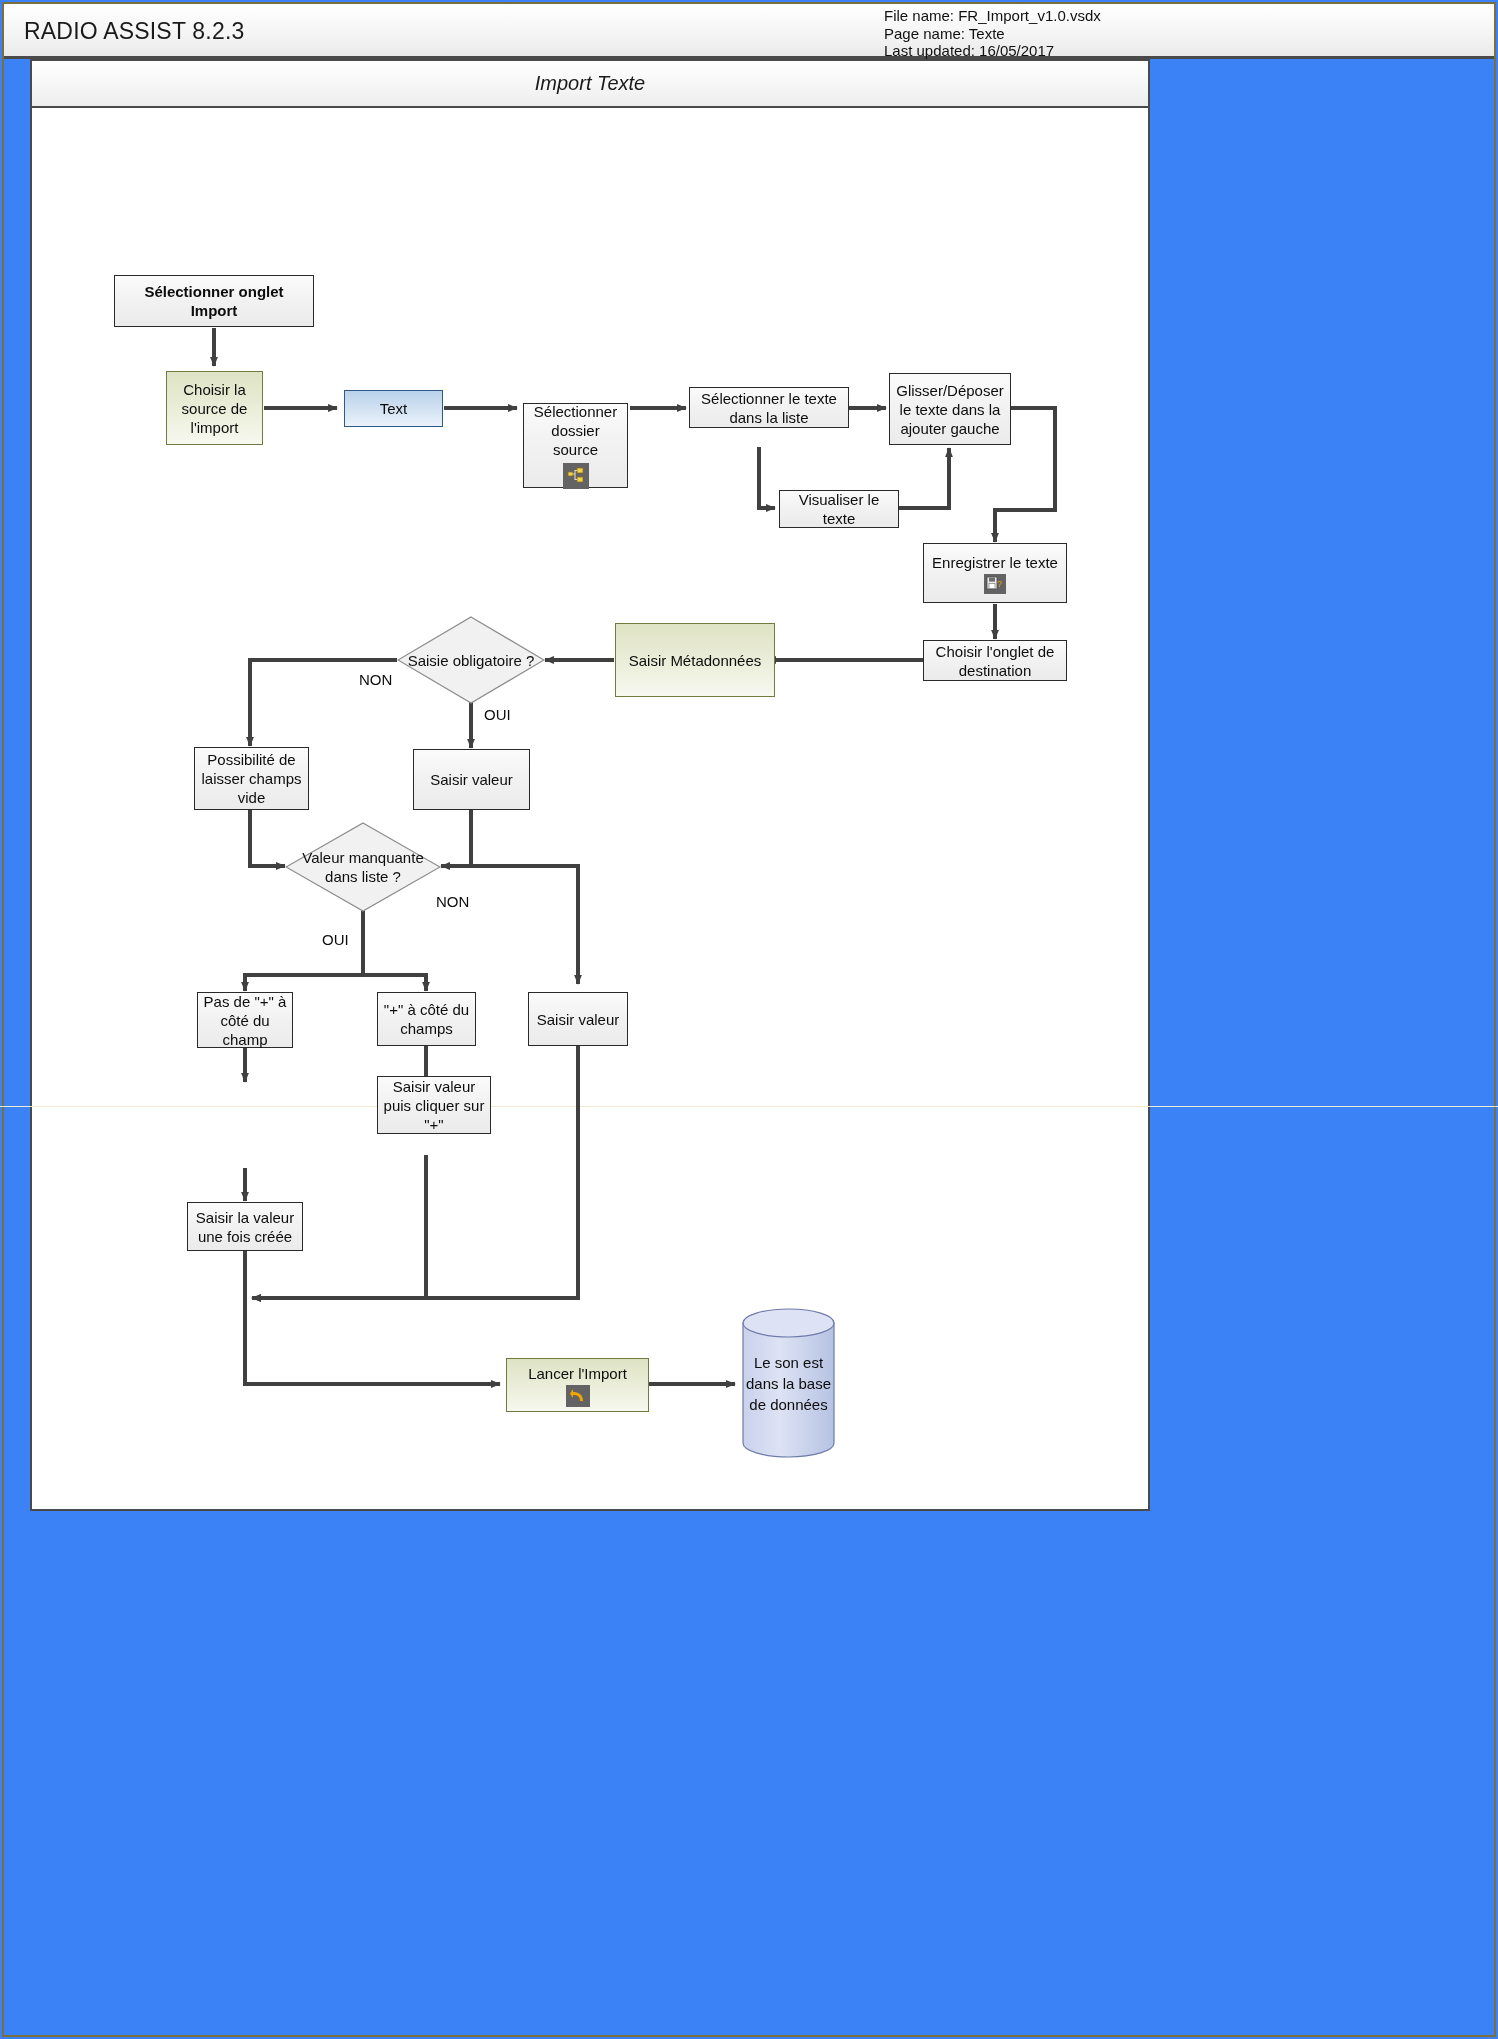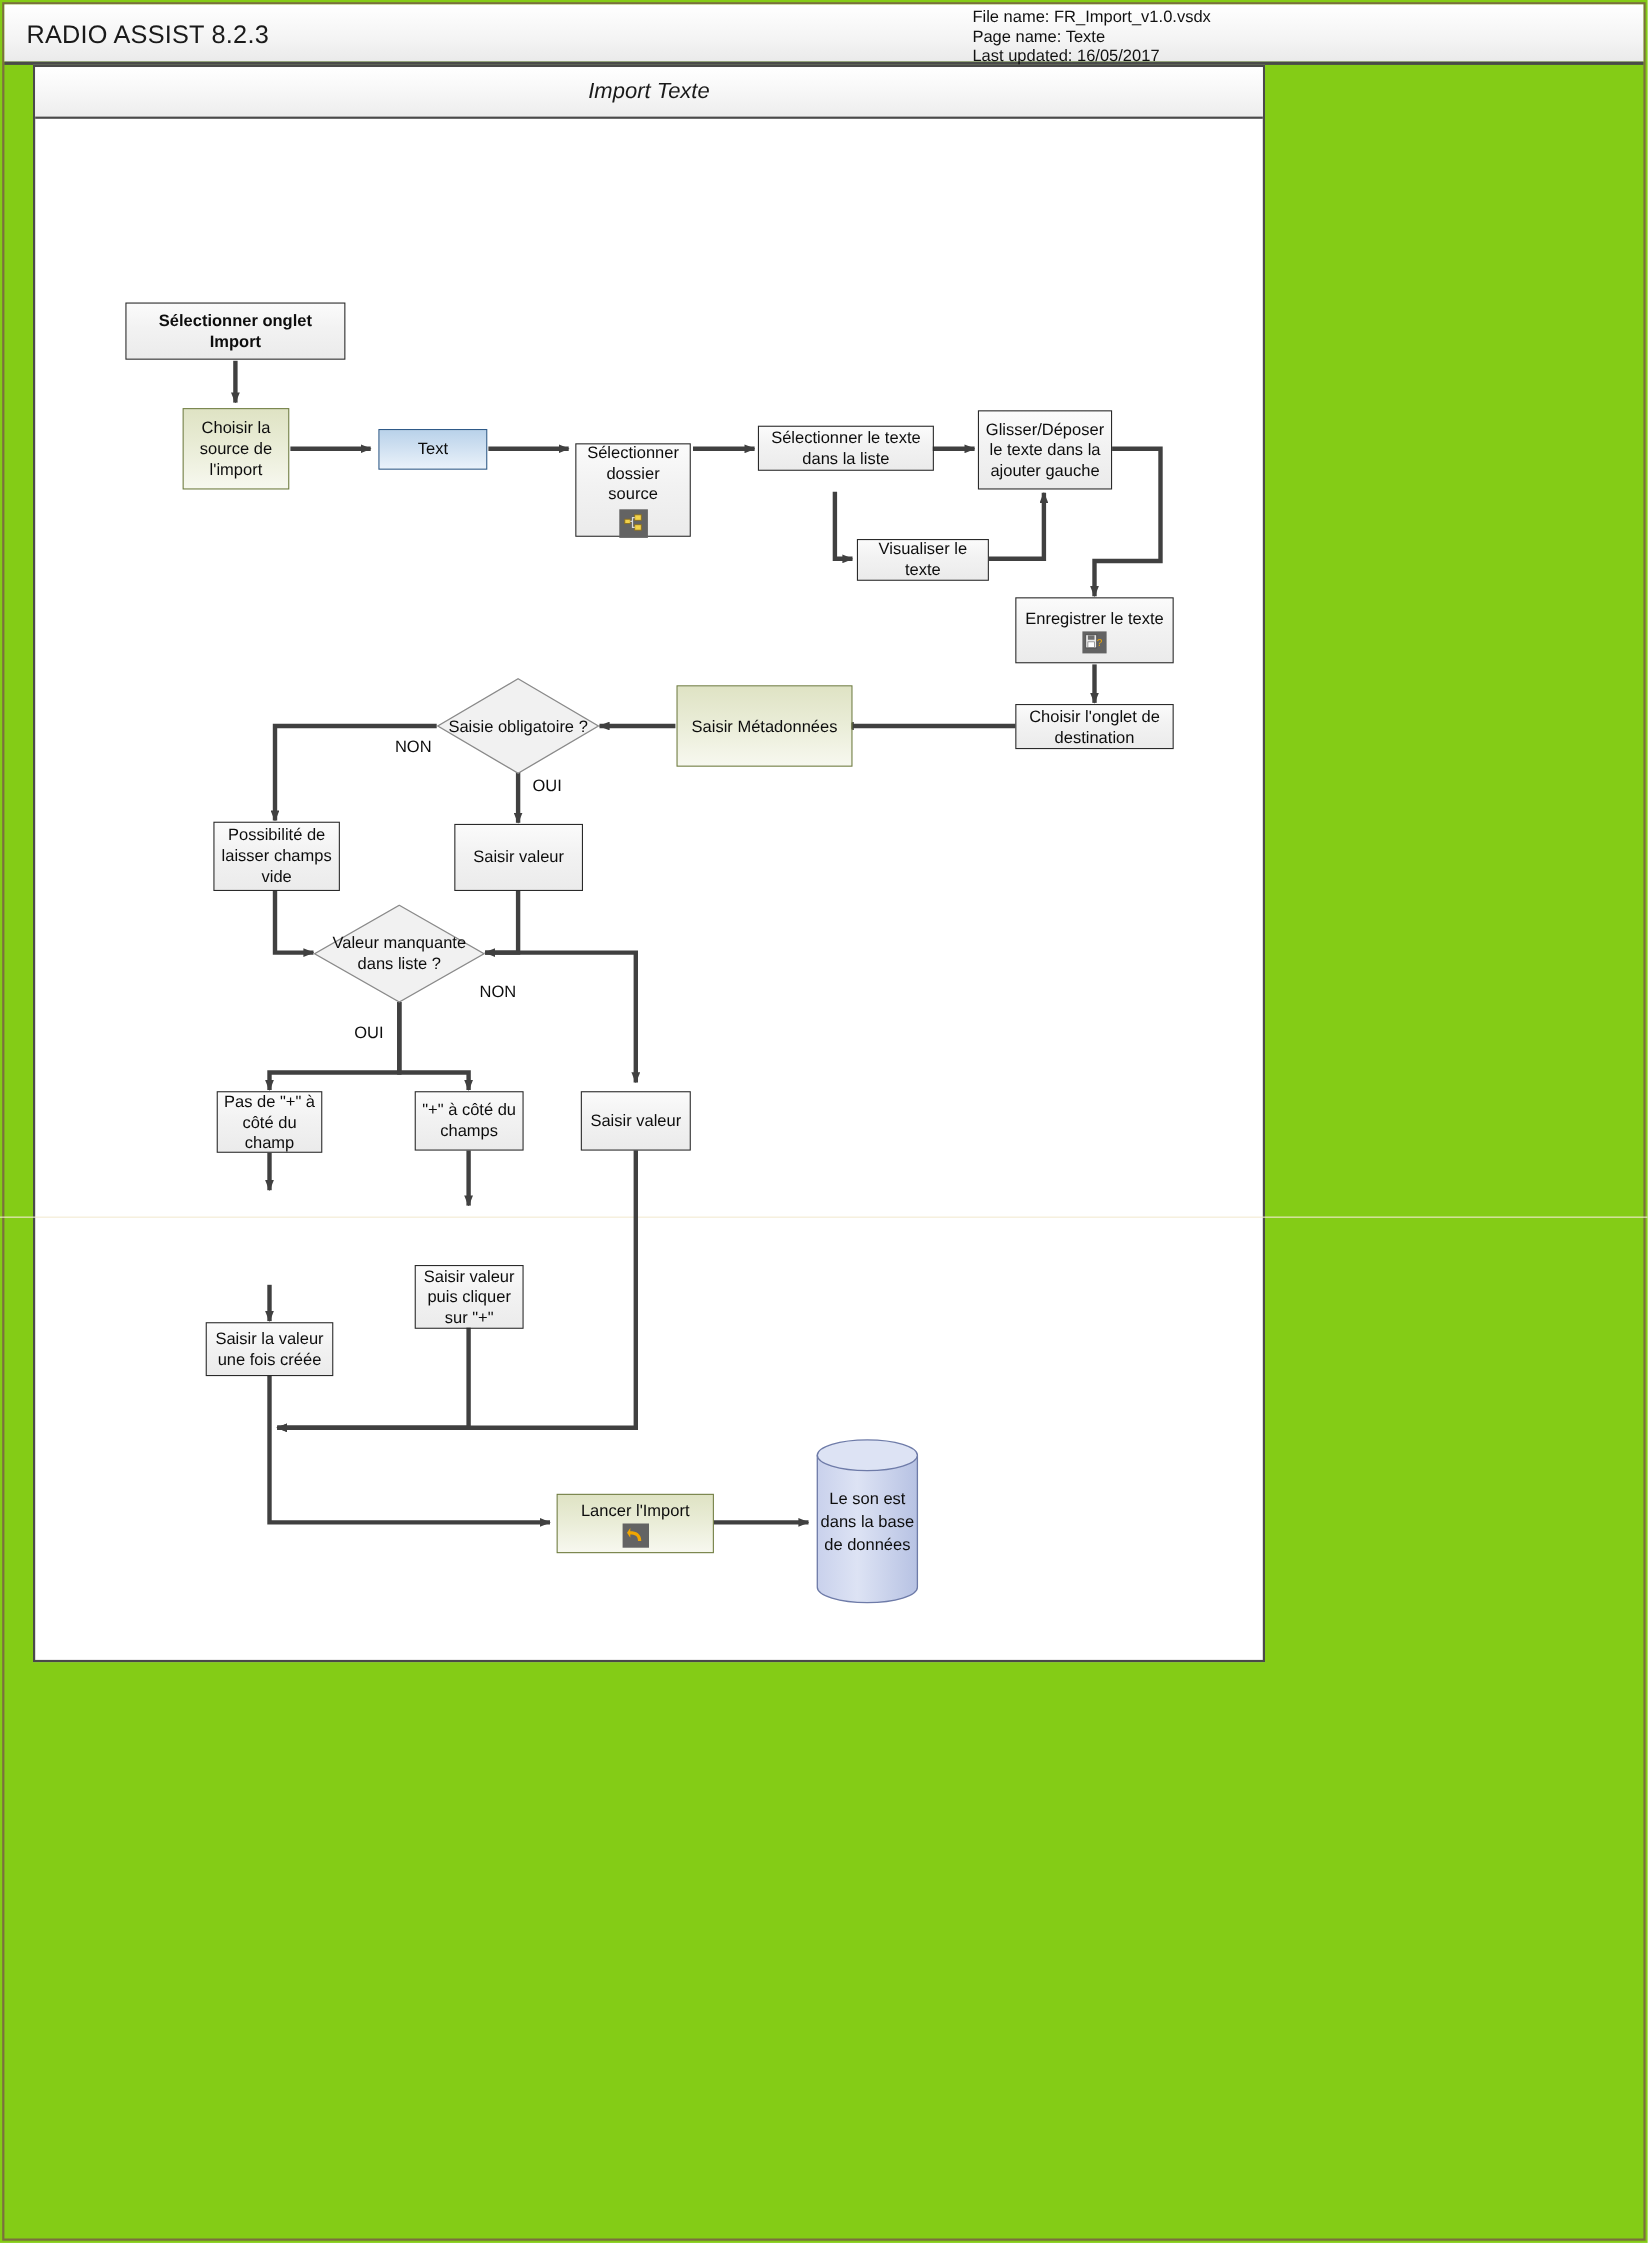--- a/index.html
+++ b/index.html
@@ -5,21 +5,21 @@
   * { box-sizing: border-box; }
   html, body {
     margin: 0; padding: 0;
     background: #ffffff;
     font-family: "Liberation Sans", sans-serif;
   }
   #page {
     position: relative;
     width: 1498px;
     height: 2039px;
-    background: #84cc16;
+    background: #3b82f6;
     overflow: hidden;
   }
 
   
   .page-border {
     position: absolute;
     left: 2px; top: 2px;
     width: 1494px; height: 2035px;
     border: 2px solid #7b6f3e;
     pointer-events: none;
@@ -337,21 +337,21 @@
 
   <div class="node grey" style="left:377px; top:992px; width:99px; height:54px;">
     <span>"+" à côté du champs</span>
   </div>
 
   <div class="node grey" style="left:528px; top:992px; width:100px; height:54px;">
     <span>Saisir valeur</span>
   </div>
 
 
-  <div class="node grey" style="left:377px; top:1150px; width:99px; height:58px;">
+  <div class="node grey" style="left:377px; top:1076px; width:114px; height:58px;">
     <span>Saisir valeur puis cliquer sur "+"</span>
   </div>
 
   <div class="node grey" style="left:187px; top:1202px; width:116px; height:49px;">
     <span>Saisir la valeur une fois créée</span>
   </div>
 
   <div class="node green" style="left:506px; top:1358px; width:143px; height:54px;">
     <span class="stack">
       <span>Lancer l'Import</span>

